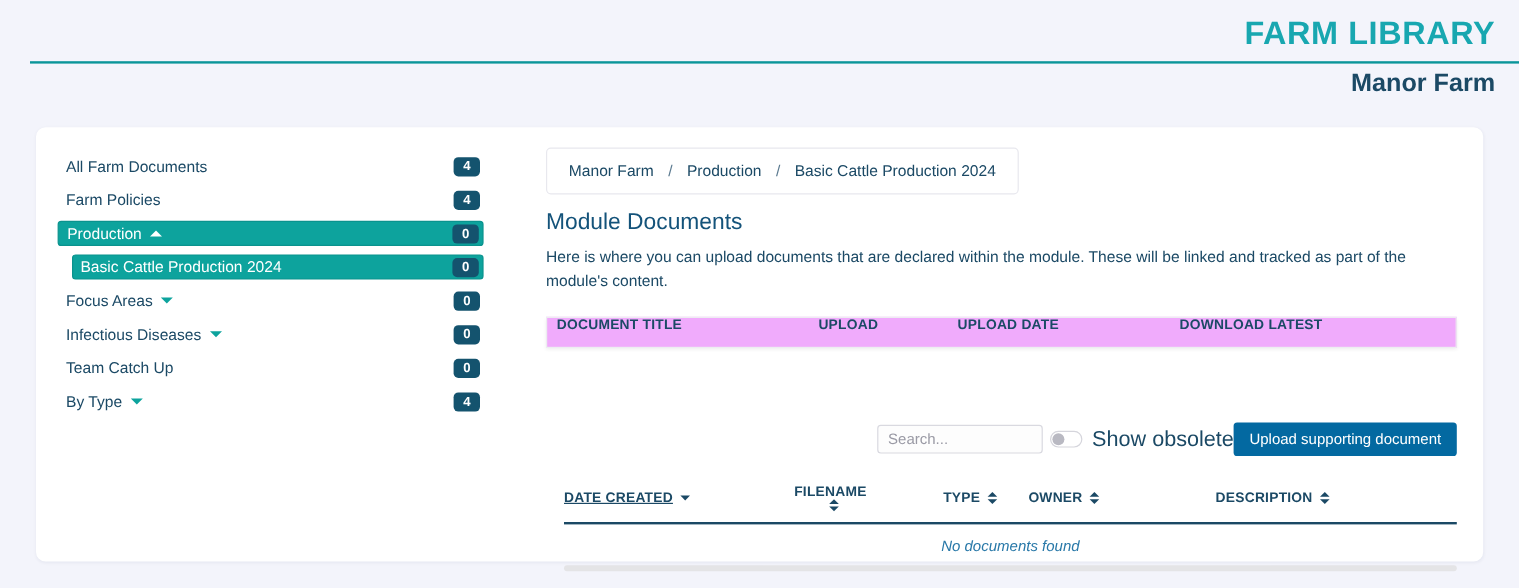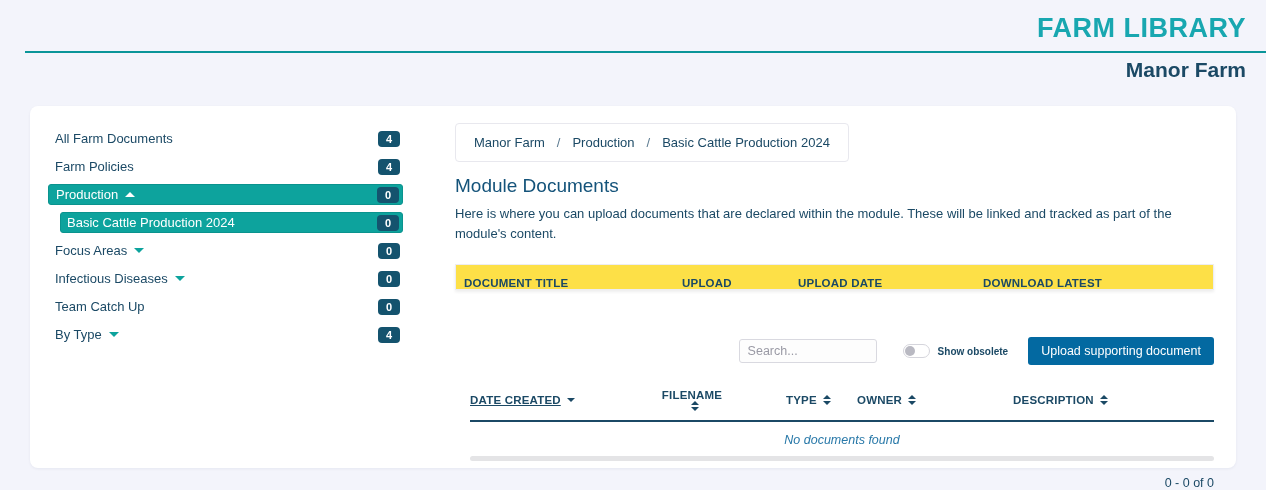--- a/index.html
+++ b/index.html
@@ -138,42 +138,41 @@
     margin-top: 7px;
     font-size: 13px;
     line-height: 1.55;
     color: #1b4965;
     max-width: 775px;
   }
   
   .module-table-head {
     margin-top: 20px;
     display: flex;
-    align-items: flex-end;
+    align-items: flex-start;
     height: 26px;
-    background: #fde047;
+    background: #f0abfc;
     border: 1px solid #ededf1;
     box-shadow: 0 2px 3px rgba(0,0,0,0.07);
     font-size: 11.5px;
     font-weight: 600;
     letter-spacing: 0.2px;
     color: #1b4965;
     padding-left: 8px;
   }
   .module-table-head .c1 { width: 218px; }
   .module-table-head .c2 { width: 116px; }
   .module-table-head .c3 { width: 185px; }
   .module-table-head .c4 { flex: 1; }
   
   .controls-row {
-    margin-top: 47px;
+    margin-top: 62px;
     display: flex;
     align-items: center;
     justify-content: flex-end;
-    gap: 20px;
   }
   .search-input {
     width: 138px;
     height: 24px;
     border: 1px solid #d9d9e0;
     border-radius: 3px;
     padding: 0 8px;
     font-size: 12.5px;
     font-family: "Liberation Sans", sans-serif;
     color: #1b4965;
@@ -190,21 +189,21 @@
     position: relative;
     cursor: pointer;
   }
   .toggle .knob {
     position: absolute;
     left: 1px; top: 1px;
     width: 10px; height: 10px;
     border-radius: 50%;
     background: #b9b9c2;
   }
-  .toggle-label { font-size: 10px; font-weight: 700; color: #1b4965; }
+  .toggle-label { font-size: 18px; font-weight: 400; color: #1b4965; }
   .upload-btn {
     background: #0369a1;
     color: #ffffff;
     border: none;
     border-radius: 3px;
     font-size: 12.5px;
     font-weight: 500;
     font-family: "Liberation Sans", sans-serif;
     padding: 7px 13px;
     cursor: pointer;

